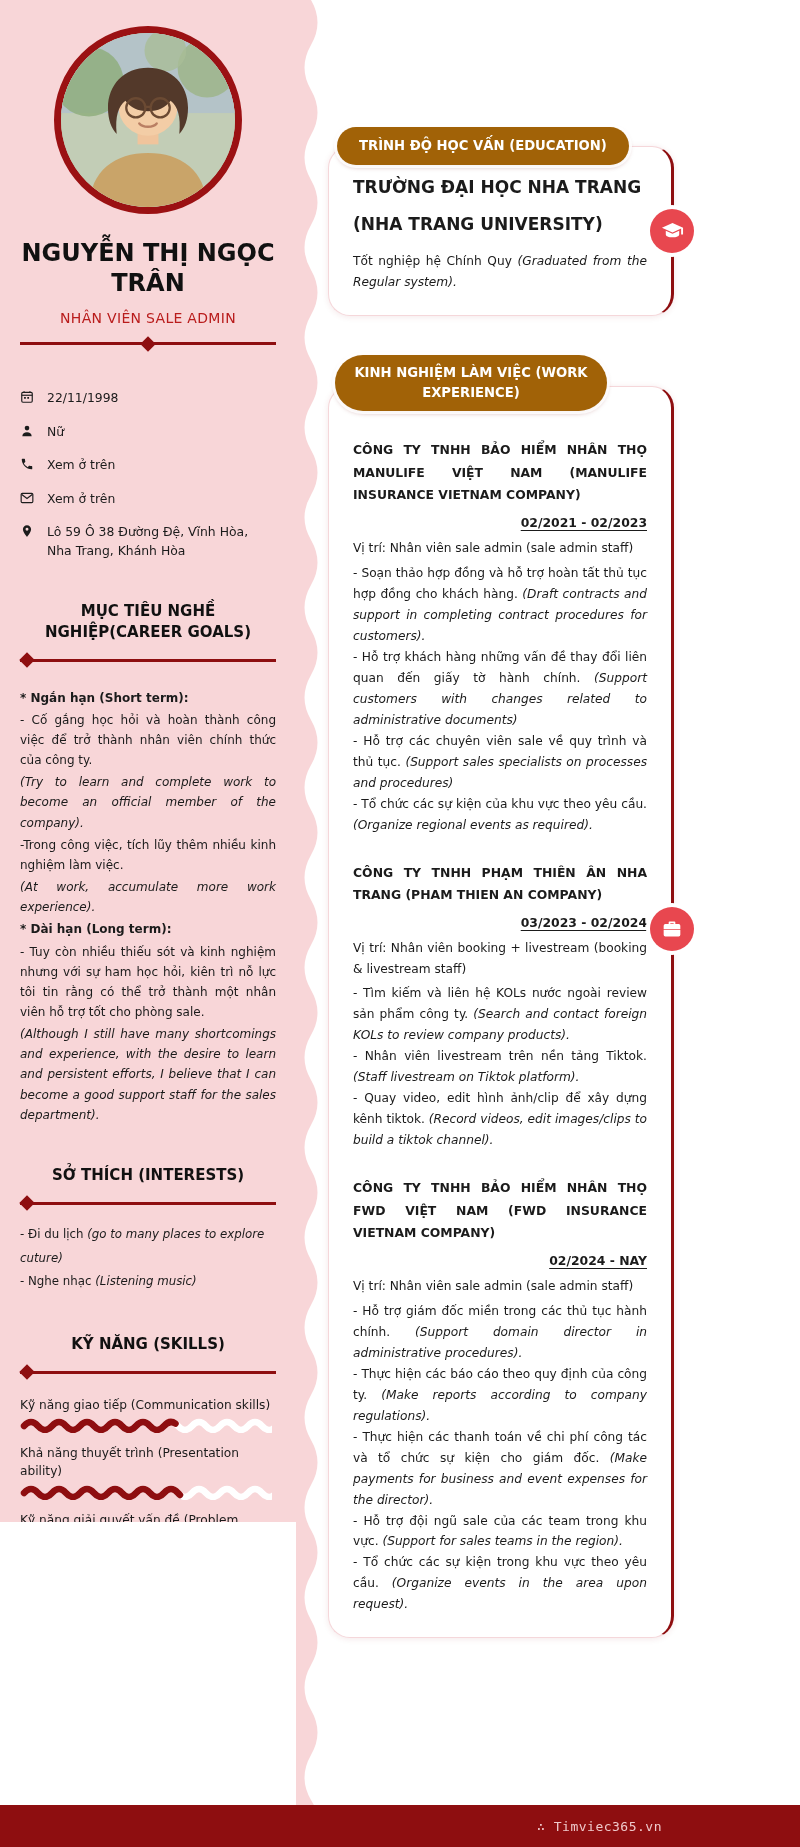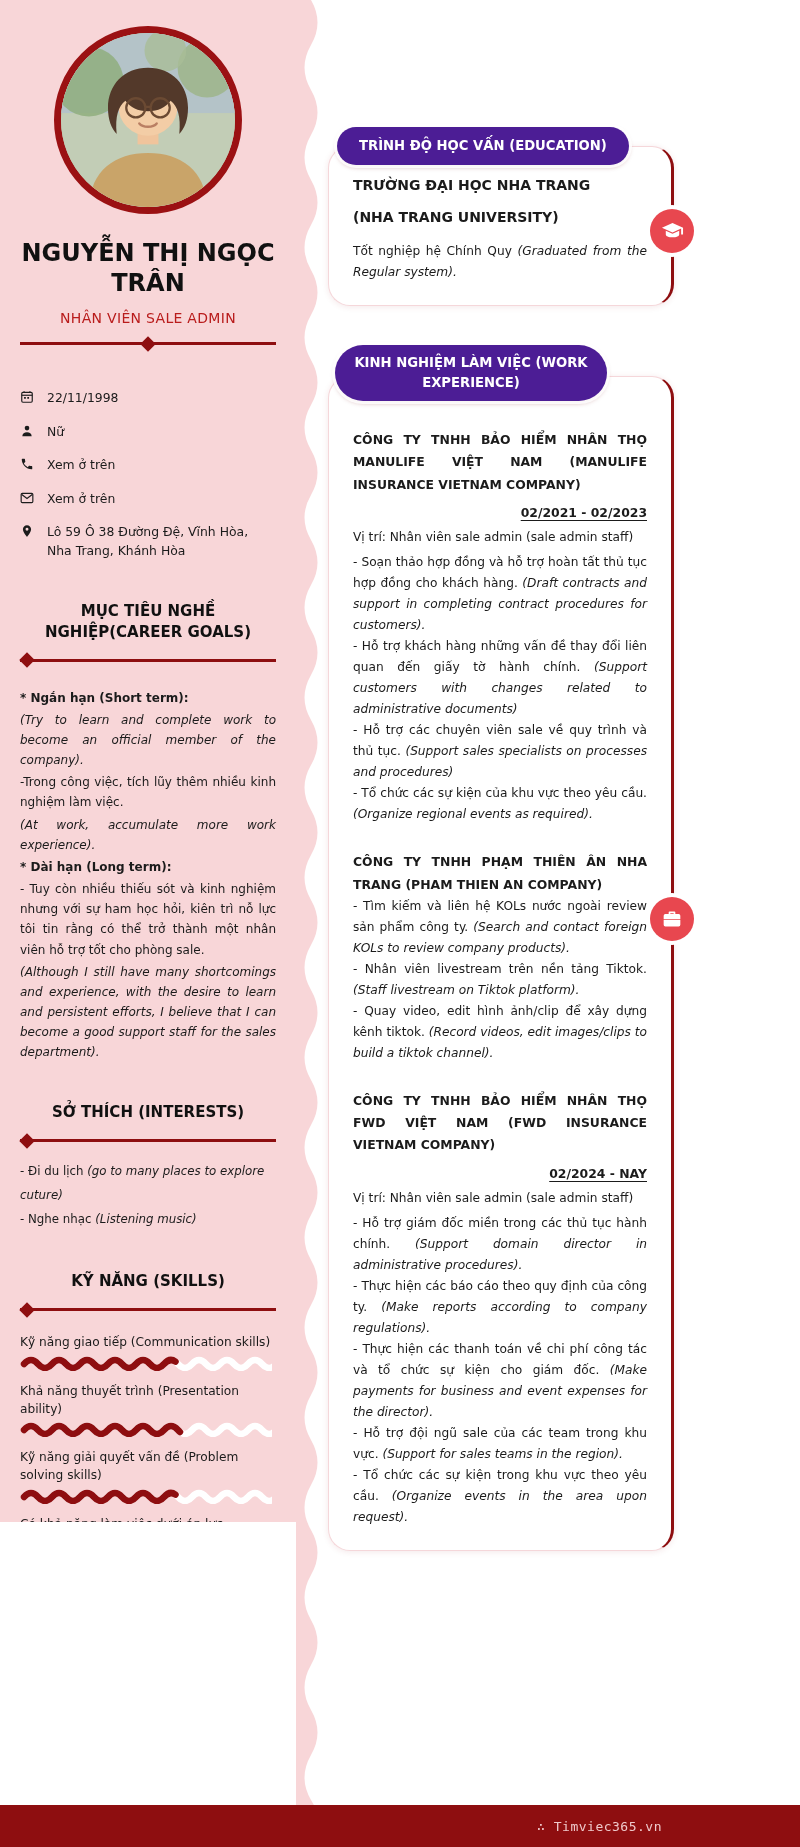--- a/index.html
+++ b/index.html
@@ -47,32 +47,32 @@
 
   
   .right{position:absolute;left:318px;top:0;width:482px;height:1805px;}
   .card{position:relative;width:346px;margin-left:10px;background:#ffffff;
         border:1px solid #f5d7da;border-right:3px solid #8e0e10;border-radius:22px;
         box-shadow:0 1px 6px rgba(150,30,35,.10);box-sizing:border-box;
         padding:22px 24px 22px;font-size:12.2px;line-height:1.72;text-align:justify;}
   .edu-card{margin-top:146px;padding-top:26px;}
   .work-card{margin-top:70px;padding-top:52px;}
 
-  .pill{position:absolute;background:#4c1d95;color:#ffffff;font-weight:bold;font-size:13.2px;
+  .pill{position:absolute;background:#a16207;color:#ffffff;font-weight:bold;font-size:13.2px;
         line-height:1.5;padding:9px 22px;border-radius:999px;text-align:center;
         box-shadow:0 0 0 3px rgba(255,255,255,.85),0 2px 5px rgba(120,15,18,.35);}
   .edu-card .pill{top:-20px;left:8px;white-space:nowrap;}
   .work-card .pill{top:-32px;left:6px;width:236px;padding:8px 18px;}
 
   .badge{position:absolute;right:-23px;width:44px;height:44px;border-radius:50%;background:#e8474f;
          display:flex;align-items:center;justify-content:center;box-shadow:0 0 0 4px #ffffff;}
   .edu-card .badge{top:62px;}
   .work-card .badge{top:520px;}
 
-  .school{font-weight:bold;font-size:14px;margin:0 0 8px;text-align:left;}
+  .school{font-weight:bold;font-size:17px;margin:0 0 8px;text-align:left;}
   .edu-line{margin:12px 0 0;}
 
   .job{margin-top:26px;}
   .job.first{margin-top:0;}
   .company{margin:0;font-weight:bold;font-size:12.4px;line-height:1.8;text-align:justify;}
   .period{font-weight:bold;font-size:12.4px;text-align:right;text-decoration:underline;
           text-underline-offset:3px;margin:6px 0 4px;}
   .pos{margin:0 0 4px;}
   .bullet{margin:0;}
   em{font-style:italic;}
@@ -161,20 +161,21 @@
 
     <section>
       <h2 class="sec-h">MỤC TIÊU NGHỀ NGHIỆP(CAREER GOALS)</h2>
       <div class="rule leftdia">
           <span class="dia"></span>
         </div>
       <div class="paras">
 
           <p class="goal-para t-bold">* Ngắn hạn (Short term):</p>
 
+          <p class="goal-para t-normal">- Cố gắng học hỏi và hoàn thành công việc để trở thành nhân viên chính thức của công ty.</p>
 
           <p class="goal-para t-italic">(Try to learn and complete work to become an official member of the company).</p>
 
           <p class="goal-para t-normal">-Trong công việc, tích lũy thêm nhiều kinh nghiệm làm việc.</p>
 
           <p class="goal-para t-italic">(At work, accumulate more work experience).</p>
 
           <p class="goal-para t-bold">* Dài hạn (Long term):</p>
 
           <p class="goal-para t-normal">- Tuy còn nhiều thiếu sót và kinh nghiệm nhưng với sự ham học hỏi, kiên trì nỗ lực tôi tin rằng có thể trở thành một nhân viên hỗ trợ tốt cho phòng sale.</p>
@@ -297,20 +298,22 @@
             <p class="bullet"><span>- Hỗ trợ khách hàng những vấn đề thay đổi liên quan đến giấy tờ hành chính. </span><em>(Support customers with changes related to administrative documents)</em></p>
 
             <p class="bullet"><span>- Hỗ trợ các chuyên viên sale về quy trình và thủ tục. </span><em>(Support sales specialists on processes and procedures)</em></p>
 
             <p class="bullet"><span>- Tổ chức các sự kiện của khu vực theo yêu cầu. </span><em>(Organize regional events as required).</em></p>
           </div>
       </article>
 
       <article class="job">
         <h3 class="company">CÔNG TY TNHH PHẠM THIÊN ÂN NHA TRANG (PHAM THIEN AN COMPANY)</h3>
+        <div class="period">03/2023 - 02/2024</div>
+        <p class="pos">Vị trí: Nhân viên booking + livestream (booking &amp; livestream staff)</p>
         <div>
 
             <p class="bullet"><span>- Tìm kiếm và liên hệ KOLs nước ngoài review sản phẩm công ty. </span><em>(Search and contact foreign KOLs to review company products).</em></p>
 
             <p class="bullet"><span>- Nhân viên livestream trên nền tảng Tiktok. </span><em>(Staff livestream on Tiktok platform).</em></p>
 
             <p class="bullet"><span>- Quay video, edit hình ảnh/clip để xây dựng kênh tiktok. </span><em>(Record videos, edit images/clips to build a tiktok channel).</em></p>
           </div>
       </article>
 

